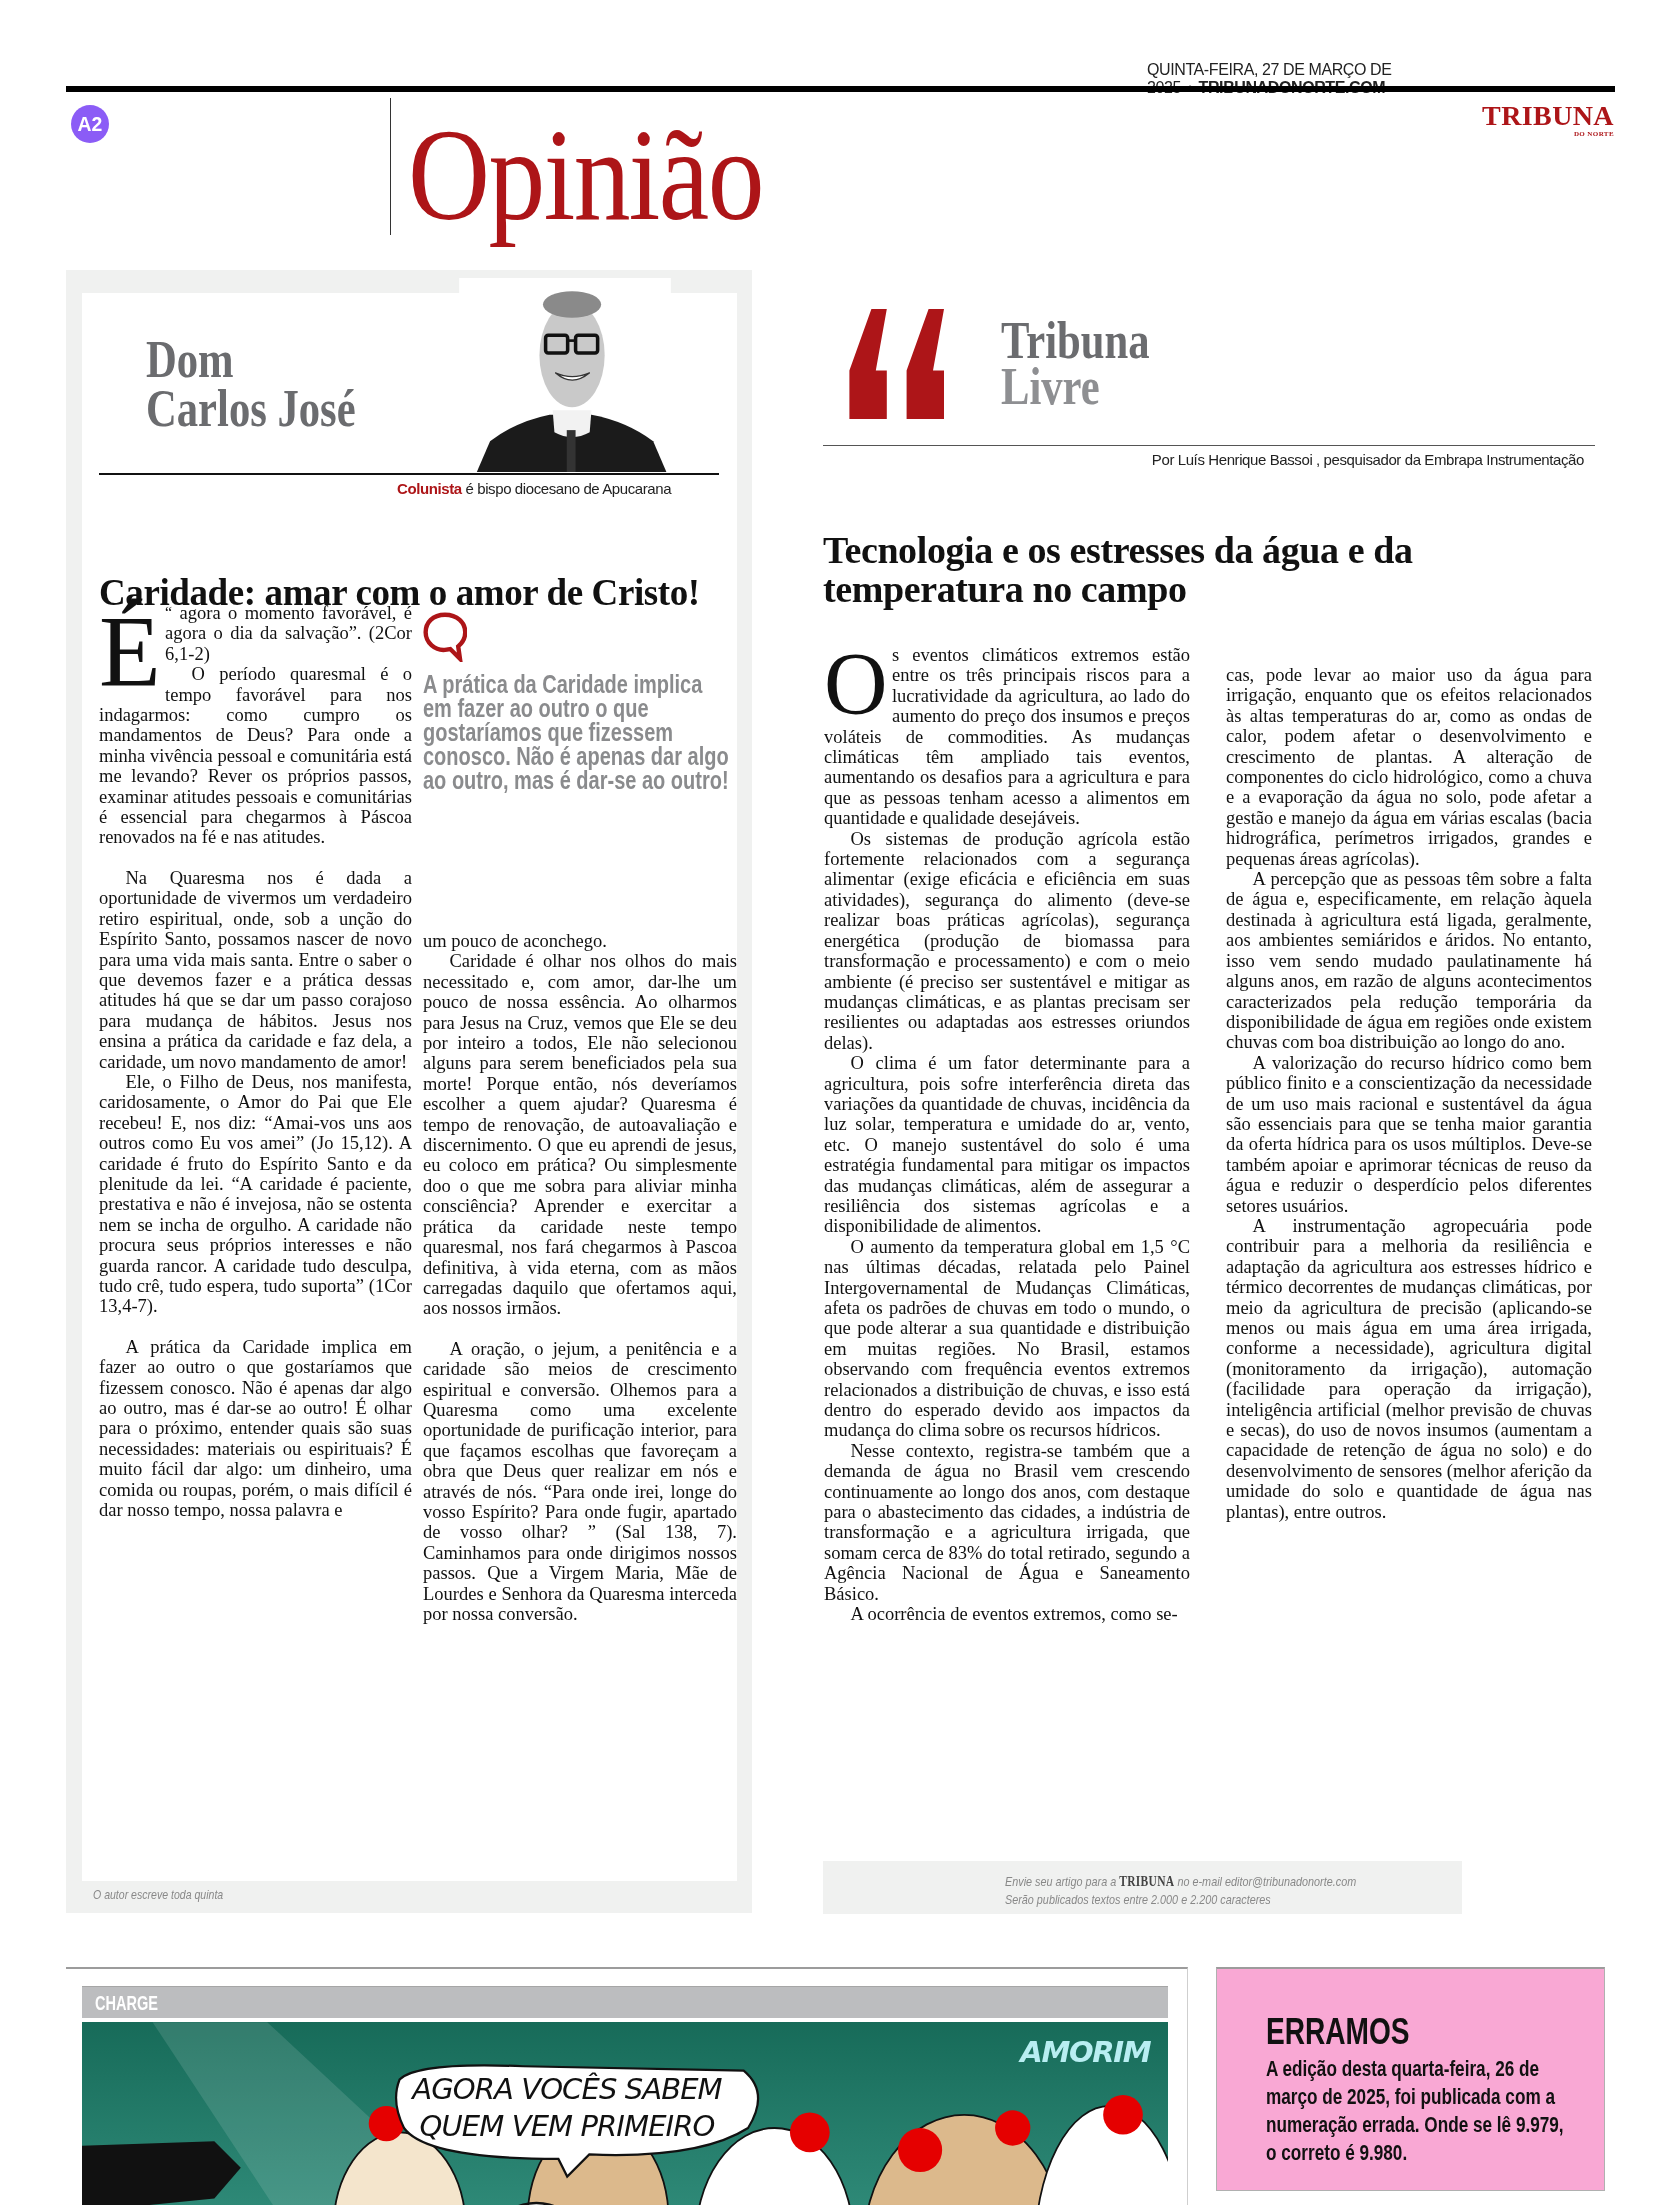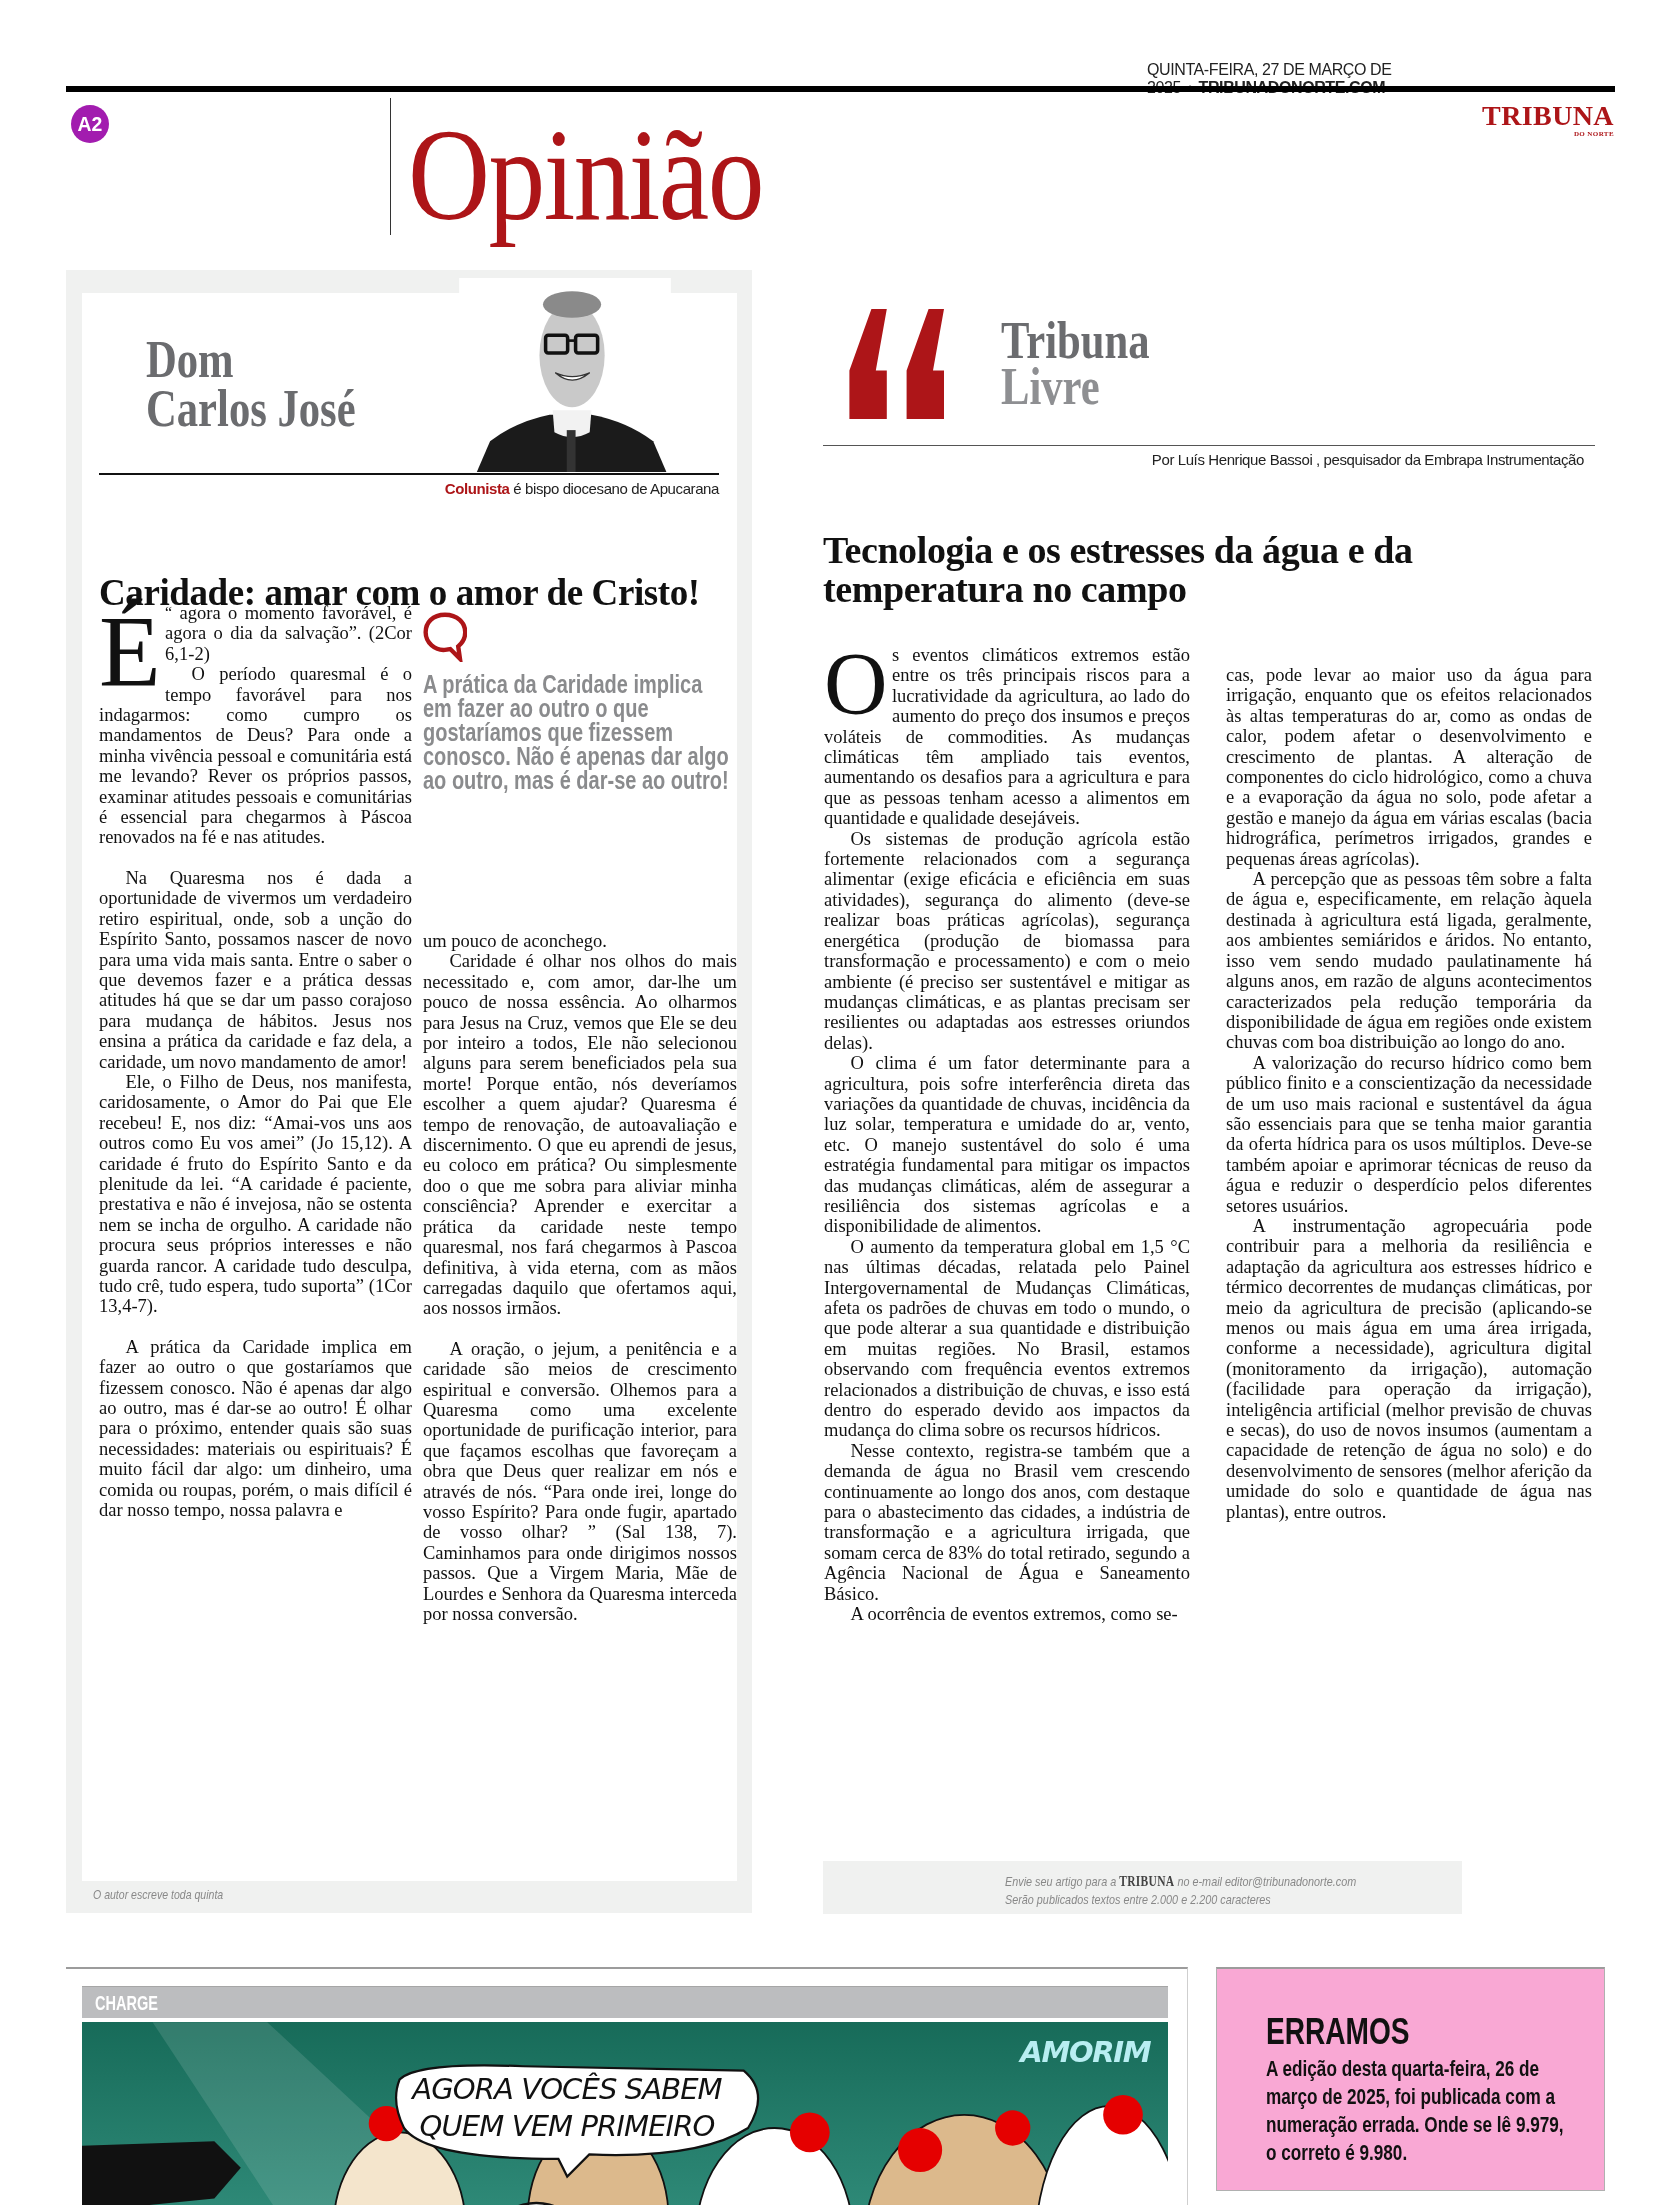--- a/index.html
+++ b/index.html
@@ -5,34 +5,34 @@
   * { box-sizing: border-box; margin: 0; padding: 0; }
   html, body { width: 1667px; height: 2840px; background: #ffffff; overflow: hidden; }
   body { position: relative; font-family: "Liberation Serif", serif; color: #111; }
   .abs { position: absolute; }
 
   
   .dateline { left: 1147px; top: 61px; width: 468px; text-align: left; font-family: "Liberation Sans", sans-serif; font-size: 16px; color: #222; letter-spacing: -0.4px; }
   .dateline .sep { margin: 0 6.2px; }
   .dateline b { font-weight: 700; }
   .topbar { left: 66px; top: 86px; width: 1549px; height: 6.2px; background: #000; }
-  .pagebadge { left: 71px; top: 105px; width: 38px; height: 38px; border-radius: 50%; background: #a21caf; color: #fff; font-family: "Liberation Sans", sans-serif; font-weight: 700; font-size: 19.4px; display: flex; align-items: center; justify-content: center; }
+  .pagebadge { left: 71px; top: 105px; width: 38px; height: 38px; border-radius: 50%; background: #8b5cf6; color: #fff; font-family: "Liberation Sans", sans-serif; font-weight: 700; font-size: 19.4px; display: flex; align-items: center; justify-content: center; }
   .vline { left: 390px; top: 98px; width: 1.3px; height: 137px; background: #333; }
   .section-title { left: 408px; top: 109px; font-family: "Liberation Serif", serif; font-size: 132px; line-height: 1; color: #ad1518; transform: scaleX(0.86); transform-origin: left top; letter-spacing: -1.8px; }
   .logo { left: 1464px; top: 102px; width: 150px; text-align: right; }
   .logo .name { font-family: "Liberation Serif", serif; font-weight: 700; font-size: 28px; color: #ad1518; letter-spacing: 0.4px; line-height: 1; }
   .logo .sub { font-family: "Liberation Serif", serif; font-weight: 700; font-size: 7px; color: #ad1518; letter-spacing: 0.4px; }
 
   
   .leftpanel { left: 66px; top: 270px; width: 686px; height: 1643px; background: #f0f1f0; }
   .leftinner { left: 82px; top: 293px; width: 655px; height: 1588px; background: #fff; }
   .col-name { left: 146px; top: 335px; font-family: "Liberation Serif", serif; font-weight: 700; font-size: 52px; line-height: 49px; color: #6b6c6f; transform: scaleX(0.82); transform-origin: left top; }
   .portrait { left: 459px; top: 278px; width: 212px; height: 194px; }
   .col-rule { left: 99px; top: 473px; width: 620px; height: 2.2px; background: #111; }
-  .colunista { left: 397px; top: 480px; width: 322px; text-align: right; font-family: "Liberation Sans", sans-serif; font-size: 15px; color: #222; letter-spacing: -0.4px; }
+  .colunista { left: 397px; top: 480px; width: 322px; font-family: "Liberation Sans", sans-serif; font-size: 15px; color: #222; letter-spacing: -0.4px; }
   .colunista b { color: #ad1518; font-weight: 700; }
   .headline-left { left: 99px; top: 534px; width: 626px; font-family: "Liberation Serif", serif; font-weight: 700; font-size: 37px; line-height: 1; letter-spacing: -0.4px; white-space: nowrap; margin-top: 40px; }
 
   .body { font-family: "Liberation Serif", serif; font-size: 18.5px; line-height: 20.4px; text-align: justify; hyphens: manual; color: #111; }
   .body p { text-indent: 26.5px; }
   .body p.noindent { text-indent: 0; }
   .dropE { float: left; font-size: 101px; line-height: 79px; margin: 9.7px 4.4px 0 0; font-family: "Liberation Serif", serif; }
   .dropO { float: left; font-size: 88px; line-height: 71px; margin: 2.6px 4.4px 0 0; font-family: "Liberation Serif", serif; }
 
   .lcol1 { left: 99px; top: 603px; width: 313px; }

